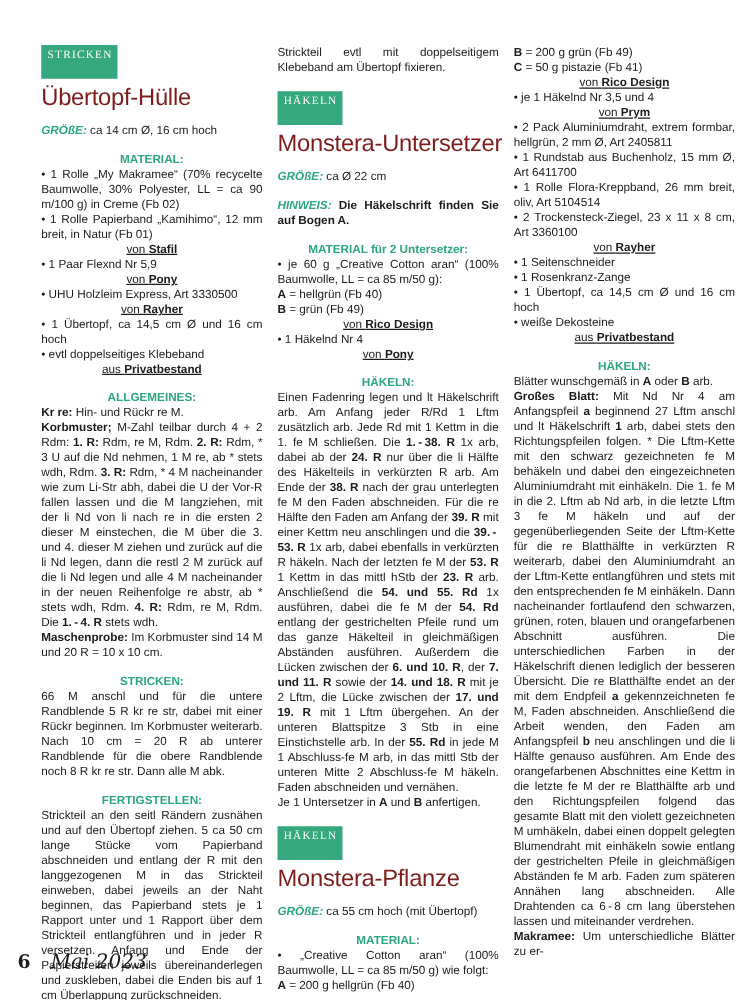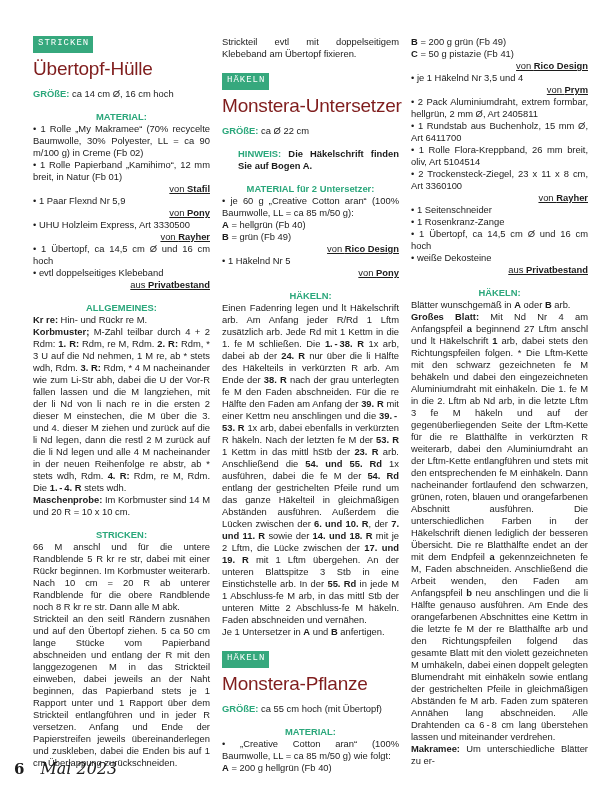--- a/index.html
+++ b/index.html
@@ -4,39 +4,39 @@
 <style>
   html,body{margin:0;padding:0;}
   body{
     width:600px;height:800px;position:relative;overflow:hidden;
     background:#ffffff;color:#1c1c1c;
     font-family:"Liberation Sans","DejaVu Sans",sans-serif;
   }
   .cols{position:absolute;left:33px;top:36px;display:flex;gap:12px;}
   .col{width:177px;font-size:9.4px;line-height:12px;}
   p{margin:0;text-align:justify;}
-  .mt{margin-top:11px;margin-left:16px;}
+  .mt{margin-top:11px;}
   .badge-row{margin:0 0 0;}
   .badge-row.gap{margin-top:13px;}
   .badge{
     display:inline-block;background:#36a87d;color:#ffffff;
-    font-family:Liberation Mono, monospace;
-    font-size:9px;line-height:11px;letter-spacing:1px;padding:2px 4px 4px 5px;
+    font-family:Liberation Serif, serif;
+    font-size:9px;line-height:11px;letter-spacing:1px;padding:2px 4px 14px 5px;
   }
   .title{
     color:#7f1d1d;font-weight:400;font-size:19px;line-height:22px;
     margin:5px 0 8px;letter-spacing:-0.2px;white-space:nowrap;text-align:left;
   }
   .sec{
     color:#2ba77b;font-weight:700;font-size:9.4px;line-height:12px;
     margin:11px 0 0;text-align:center;
   }
-  .vendor{text-decoration:underline;text-align:right;}
+  .vendor{text-decoration:underline;text-align:center;}
   .rt-b{font-weight:700;}
-  .rt-g{color:#2ba77b;font-weight:700;}
+  .rt-g{color:#2ba77b;font-weight:700;font-style:italic;}
   .footer{position:absolute;left:14px;top:759px;display:flex;align-items:baseline;gap:16px;}
   .pagenum{font-family:"DejaVu Serif","Liberation Serif",serif;font-weight:700;font-size:15px;}
   .issue{font-family:"DejaVu Serif","Liberation Serif",serif;font-style:italic;font-size:16px;}
   .watermark{
     position:absolute;right:3px;top:798px;
     font-size:15px;font-weight:400;letter-spacing:.3px;
     color:#ef4444;text-shadow:1px 1px 0 #c8c8c8;
   }
 </style>
 </head>
@@ -64,40 +64,41 @@
     <p class="vendor">aus <span class="rt-b">Privatbestand</span></p>
 
     <p class="sec">ALLGEMEINES:</p>
     <p><span class="rt-b">Kr re:</span> Hin- und Rückr re M.</p>
     <p><span class="rt-b">Korbmuster;</span> M-Zahl teilbar durch 4 + 2 Rdm: <span class="rt-b">1. R:</span> Rdm, re M, Rdm. <span class="rt-b">2. R:</span> Rdm, * 3 U auf die Nd nehmen, 1 M re, ab * stets wdh, Rdm. <span class="rt-b">3. R:</span> Rdm, * 4 M nacheinander wie zum Li-Str abh, dabei die U der Vor-R fallen lassen und die M langziehen, mit der li Nd von li nach re in die ersten 2 dieser M einstechen, die M über die 3. und 4. dieser M ziehen und zurück auf die li Nd legen, dann die restl 2 M zurück auf die li Nd legen und alle 4 M nacheinander in der neuen Reihenfolge re abstr, ab * stets wdh, Rdm. <span class="rt-b">4. R:</span> Rdm, re M, Rdm. Die <span class="rt-b">1. - 4. R</span> stets wdh.</p>
     <p><span class="rt-b">Maschenprobe:</span> Im Korbmuster sind 14 M und 20 R = 10 x 10 cm.</p>
 
     <p class="sec">STRICKEN:</p>
     <p>66 M anschl und für die untere Randblende 5 R kr re str, dabei mit einer Rückr beginnen. Im Korbmuster weiterarb. Nach 10 cm = 20 R ab unterer Randblende für die obere Randblende noch 8 R kr re str. Dann alle M abk.</p>
 
+    <p class="sec">FERTIGSTELLEN:</p>
     <p>Strickteil an den seitl Rändern zusnähen und auf den Übertopf ziehen. 5 ca 50 cm lange Stücke vom Papierband abschneiden und entlang der R mit den langgezogenen M in das Strickteil einweben, dabei jeweils an der Naht beginnen, das Papierband stets je 1 Rapport unter und 1 Rapport über dem Strickteil entlangführen und in jeder R versetzen. Anfang und Ende der Papierstreifen jeweils übereinanderlegen und zuskleben, dabei die Enden bis auf 1 cm Überlappung zurückschneiden.</p>
   </div>
 
   <div class="col">
     <p>Strickteil evtl mit doppelseitigem Klebeband am Übertopf fixieren.</p>
 
     <div class="badge-row gap">
       <span class="badge">HÄKELN</span>
     </div>
     <h2 class="title">Monstera-Untersetzer</h2>
     <p><span class="rt-g">GRÖßE:</span> ca Ø 22 cm</p>
 
     <p class="mt"><span class="rt-g">HINWEIS:</span><span class="rt-b"> Die Häkelschrift finden Sie auf Bogen A.</span></p>
 
     <p class="sec">MATERIAL für 2 Untersetzer:</p>
     <p>• je 60 g „Creative Cotton aran“ (100% Baumwolle, LL = ca 85 m/50 g):</p>
     <p><span class="rt-b">A</span> = hellgrün (Fb 40)</p>
     <p><span class="rt-b">B</span> = grün (Fb 49)</p>
     <p class="vendor">von <span class="rt-b">Rico Design</span></p>
-    <p>• 1 Häkelnd Nr 5</p>
+    <p>• 1 Häkelnd Nr 4</p>
     <p class="vendor">von <span class="rt-b">Pony</span></p>
 
     <p class="sec">HÄKELN:</p>
     <p>Einen Fadenring legen und lt Häkelschrift arb. Am Anfang jeder R/Rd 1 Lftm zusätzlich arb. Jede Rd mit 1 Kettm in die 1. fe M schließen. Die <span class="rt-b">1. - 38. R</span> 1x arb, dabei ab der <span class="rt-b">24. R</span> nur über die li Hälfte des Häkelteils in verkürzten R arb. Am Ende der <span class="rt-b">38. R</span> nach der grau unterlegten fe M den Faden abschneiden. Für die re Hälfte den Faden am Anfang der <span class="rt-b">39. R</span> mit einer Kettm neu anschlingen und die <span class="rt-b">39. - 53. R</span> 1x arb, dabei ebenfalls in verkürzten R häkeln. Nach der letzten fe M der <span class="rt-b">53. R</span> 1 Kettm in das mittl hStb der <span class="rt-b">23. R</span> arb. Anschließend die <span class="rt-b">54. und 55. Rd</span> 1x ausführen, dabei die fe M der <span class="rt-b">54. Rd</span> entlang der gestrichelten Pfeile rund um das ganze Häkelteil in gleichmäßigen Abständen ausführen. Außerdem die Lücken zwischen der <span class="rt-b">6. und 10. R</span>, der <span class="rt-b">7. und 11. R</span> sowie der <span class="rt-b">14. und 18. R</span> mit je 2 Lftm, die Lücke zwischen der <span class="rt-b">17. und 19. R</span> mit 1 Lftm übergehen. An der unteren Blattspitze 3 Stb in eine Einstichstelle arb. In der <span class="rt-b">55. Rd</span> in jede M 1 Abschluss-fe M arb, in das mittl Stb der unteren Mitte 2 Abschluss-fe M häkeln. Faden abschneiden und vernähen.</p>
     <p>Je 1 Untersetzer in <span class="rt-b">A</span> und <span class="rt-b">B</span> anfertigen.</p>
 
     <div class="badge-row gap">
       <span class="badge">HÄKELN</span>
     </div>
     <h2 class="title">Monstera-Pflanze</h2>

